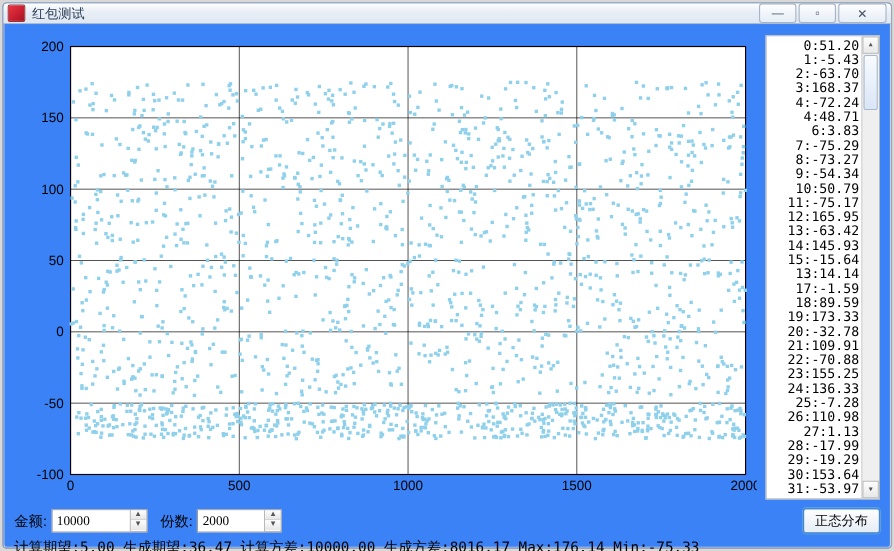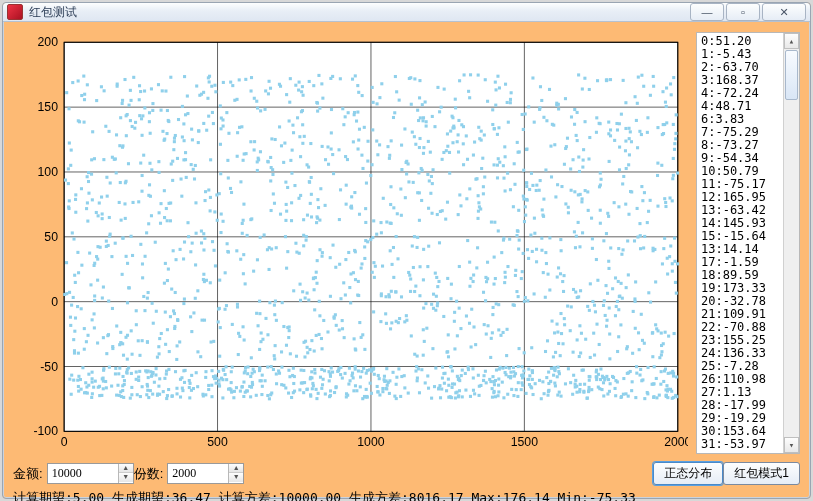--- a/index.html
+++ b/index.html
@@ -1,19 +1,19 @@
 <!DOCTYPE html>
 <html><head>
 <meta charset="utf-8">
 <style>
   * { box-sizing: border-box; margin: 0; padding: 0; }
   html, body { width: 813px; height: 501px; font-family: "Microsoft YaHei", "SimSun", Tahoma, sans-serif; font-size: 12px; background: #d8d8d8; }
   .window {
     position: absolute; left: 2px; top: 2px; width: 809px; height: 497px;
-    background: #fdba74; border: 1px solid #9aa5b2; border-radius: 4px;
+    background: #3b82f6; border: 1px solid #9aa5b2; border-radius: 4px;
     display: flex; flex-direction: column; box-shadow: 0 0 0 1px #c9d2dd inset;
   }
   .titlebar {
     height: 28px; background: linear-gradient(#fdfefe,#e8eef6 45%,#dfe7f2);
     border-bottom: 1px solid #b5c1d0; display: flex; align-items: center;
     padding: 0 4px; border-radius: 4px 4px 0 0;
   }
   .app-icon { width: 16px; height: 16px; margin-right: 6px; background:
     linear-gradient(135deg,#e34,#a12); border: 1px solid #933; border-radius: 2px; }
   .title-text { flex: 1; color: #2b3c55; font-size: 12px; }
@@ -26,35 +26,35 @@
   .win-btn.close { width: 44px; }
   .client {
     flex: 1; padding: 10px 10px 6px 10px; display: flex; flex-direction: column;
   }
   .main-row { flex: 1; display: flex; gap: 8px; min-height: 0; }
   .chart-wrap { flex: 1; position: relative; }
   .chart-svg { width: 100%; height: 100%; display: block; }
   .sidebar {
     width: 104px; border: 1px solid #b8b8b8; background: #fff;
     display: flex; position: relative; font-family: "SimSun","Consolas",monospace;
-    font-size: 12px; line-height: 13px;
+    font-size: 12px; line-height: 13px; text-align: right;
   }
   .side-list { flex: 1; padding: 2px 2px 2px 4px; overflow: hidden; white-space: nowrap; }
   .scroll {
     width: 16px; background: #efefef; border-left: 1px solid #d0d0d0;
     display: flex; flex-direction: column;
   }
   .sc-btn { height: 16px; border: 1px solid #bfbfbf; background:
     linear-gradient(#fdfdfd,#e8e8e8); display:flex;align-items:center;justify-content:center;
     font-size:9px; color:#555; }
   .sc-track { flex: 1; position: relative; }
   .sc-thumb { position:absolute; left:1px; right:1px; top:1px; height:50px;
     background: linear-gradient(#f8fbff,#d9e6f6); border:1px solid #a8b8cc; border-radius:2px; }
   .bottom {
-    margin-top: 8px; display: flex; align-items: center; gap: 0;
+    margin-top: 8px; display: flex; align-items: center; gap: 12px;
     font-size: 13px;
   }
   .fld { display:flex; align-items:center; gap:4px; }
   .numbox {
     display:flex; border:1px solid #9a9a9a; background:#fff;
   }
   .numbox input {
     width: 70px; border: none; outline: none; padding: 2px 4px; font-size:12px;
     font-family: Liberation Serif, serif;
   }
@@ -2179,17 +2179,16 @@
         <div class="numbox small">
           <input value="2000" style="">
           <div class="spin">
               <div>▲</div>
               <div>▼</div>
             </div>
         </div>
       </div>
       <div class="spacer"></div>
       <button class="btn primary">正态分布</button>
-      <button class="btn">红包模式1</button>
     </div>
     <div class="stats">计算期望:5.00 生成期望:36.47  计算方差:10000.00 生成方差:8016.17  Max:176.14 Min:-75.33</div>
   </div>
 </div>
 
 </body></html>

